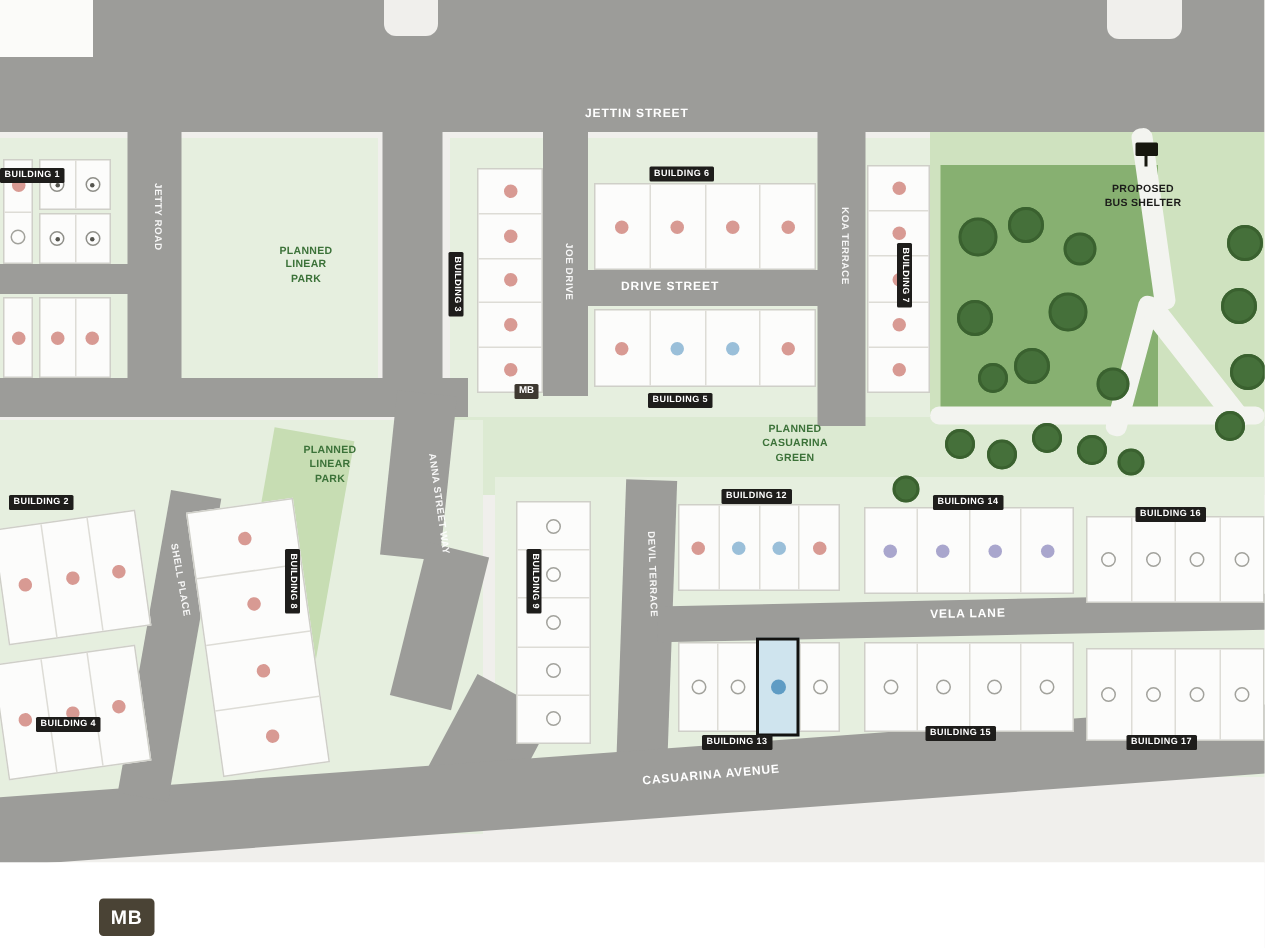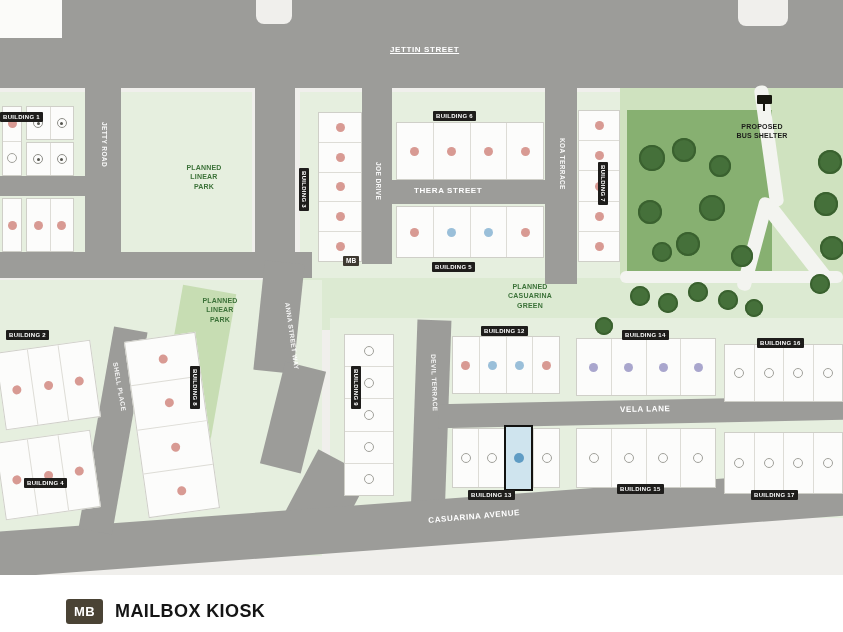--- a/index.html
+++ b/index.html
@@ -362,22 +362,22 @@
         <div class="dot fill" style="background: rgb(216, 154, 147);"></div>
       </div>
       <div class="unit">
         <div class="dot fill" style="background: rgb(216, 154, 147);"></div>
       </div>
       <div class="unit">
         <div class="dot fill" style="background: rgb(216, 154, 147);"></div>
       </div>
     </div>
     <div class="chip" style="left: 200px; top: 366px; transform-origin: 0px 0px; transform: rotate(90deg);">BUILDING 8</div>
-    <div class="street-label" style="left: 390px; top: 46px; text-decoration: underline;">JETTIN STREET</div>
-    <div class="street-label" style="left: 414px; top: 187px;">THERA STREET</div>
+    <div class="street-label" style="left: 390px; top: 72px;">JETTIN STREET</div>
+    <div class="street-label" style="left: 414px; top: 187px;">DRIVE STREET</div>
     <div class="street-label" style="left: 608px; top: 406px; transform-origin: 0px 0px; transform: rotate(-1deg); margin-left: 12px;">VELA LANE</div>
     <div class="street-label" style="left: 428px; top: 517px; transform-origin: 0px 0px; transform: rotate(-5deg);">CASUARINA AVENUE</div>
     <div class="street-label sm" style="left: 107px; top: 122px; transform-origin: 0px 0px; transform: rotate(90deg);">JETTY ROAD</div>
     <div class="street-label sm" style="left: 290px; top: 302px; transform-origin: 0px 0px; transform: rotate(82deg);">ANNA STREET WAY</div>
     <div class="street-label sm" style="left: 381px; top: 162px; transform-origin: 0px 0px; transform: rotate(90deg);">JOE DRIVE</div>
     <div class="street-label sm" style="left: 565px; top: 138px; transform-origin: 0px 0px; transform: rotate(90deg);">KOA TERRACE</div>
     <div class="street-label sm" style="left: 436px; top: 354px; transform-origin: 0px 0px; transform: rotate(88deg);">DEVIL TERRACE</div>
     <div class="street-label sm" style="left: 118px; top: 362px; transform-origin: 0px 0px; transform: rotate(80deg);">SHELL PLACE</div>
     <div class="area-label" style="left: 172px; top: 163px; width: 64px; color: rgb(60, 114, 57);">PLANNED
 LINEAR
@@ -392,14 +392,13 @@
 BUS SHELTER</div>
     <div class="marker-chip" style="left: 343px; top: 256px;">MB</div>
     <div id="bus-icon" style="left: 757px; top: 95px; position: absolute;">
       <div class="head"></div>
       <div class="stem"></div>
     </div>
   </div>
 
 <div id="legend">
   <div id="legend-badge">MB</div>
-  <div id="legend-text">MAILBOX KIOSK</div>
 </div>
 
 </body></html>

